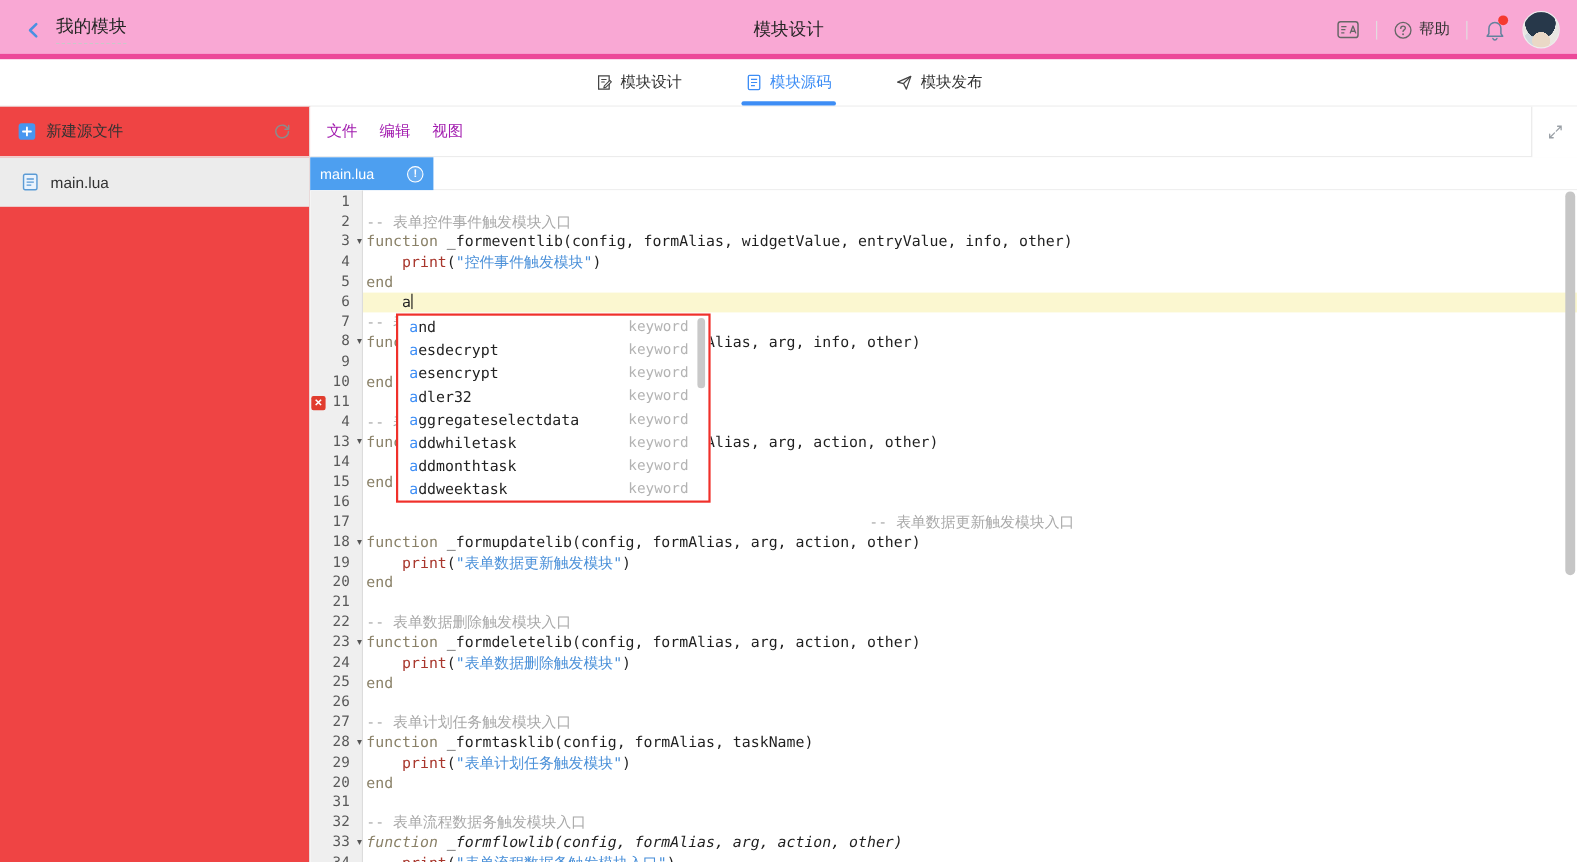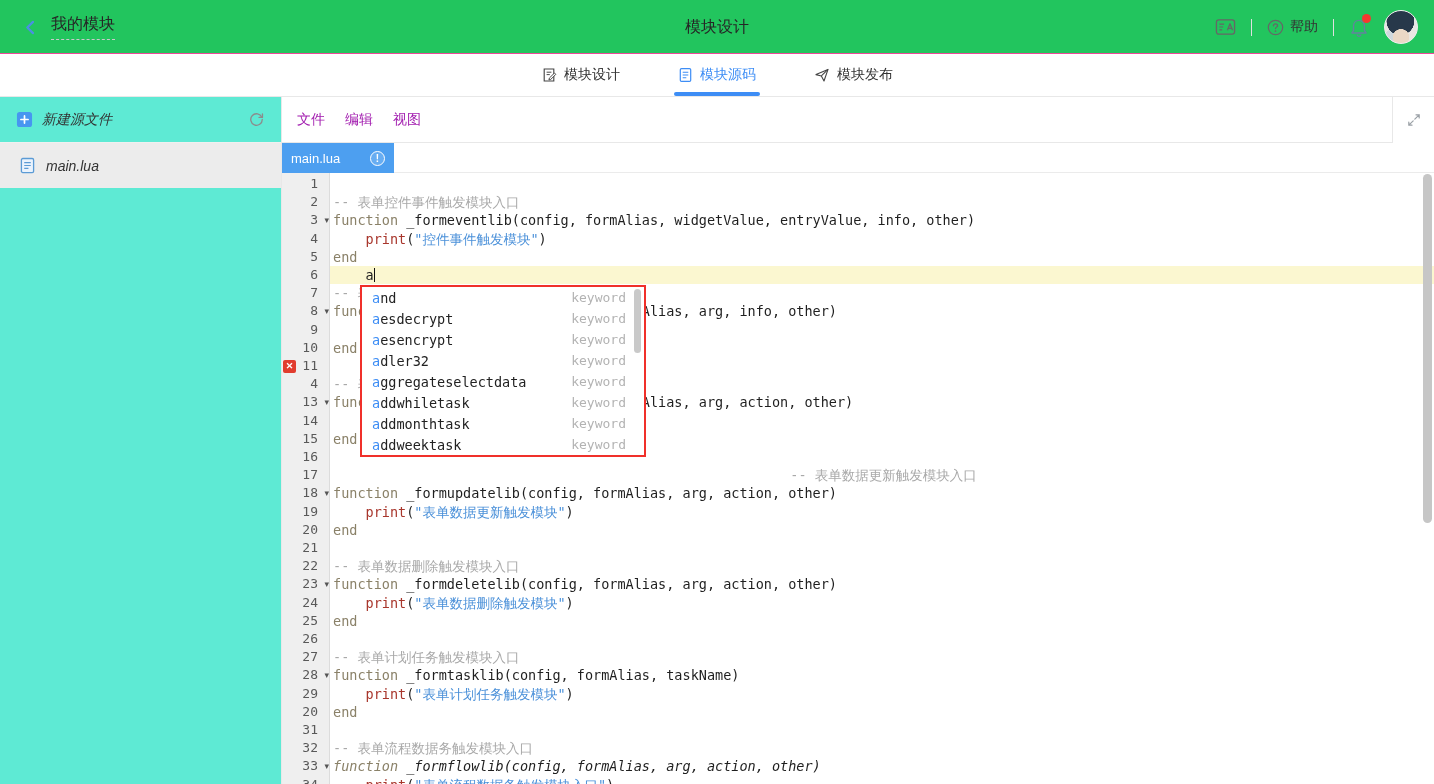--- a/index.html
+++ b/index.html
@@ -1,22 +1,22 @@
 <!DOCTYPE html>
 <html><head>
 <meta charset="utf-8">
 <style>
   * { margin:0; padding:0; box-sizing:border-box; }
   html,body { background:#fff; }
   .page { position:relative; width:1434px; height:784px; background:#fff; overflow:hidden;
           font-family:"Liberation Sans", sans-serif; color:#333; }
 
   
-  .hdr { position:absolute; top:0; left:0; width:1434px; height:54px; background:#22c55e;
-         border-bottom:1px solid #ec4899; }
+  .hdr { position:absolute; top:0; left:0; width:1434px; height:54px; background:#f9a8d4;
+         border-bottom:5px solid #ec4899; }
   .hdr-left { position:absolute; left:22px; top:0; height:54px; display:flex; align-items:center; gap:12px; }
   .back-label { font-size:16px; color:#262626; padding-bottom:4px; border-bottom:1px dashed #c9c9c9; cursor:pointer; }
   .hdr-title { position:absolute; left:0; right:0; top:0; height:54px; display:flex; align-items:center;
                justify-content:center; font-size:16px; color:#262626; pointer-events:none; }
   .hdr-right { position:absolute; right:16px; top:0; height:54px; display:flex; align-items:center; gap:15px; }
   .vdiv { width:1px; height:17px; background:#e0e0e0; }
   .help-btn { display:flex; align-items:center; gap:6px; font-size:14px; color:#333; cursor:pointer; }
   .bell-wrap { position:relative; display:flex; align-items:center; cursor:pointer; }
   .bell-dot { position:absolute; right:-2px; top:-3px; width:9px; height:9px; border-radius:50%;
               background:#f5392f; }
@@ -30,22 +30,22 @@
 
   
   .navtabs { position:absolute; top:54px; left:0; width:1434px; height:43px; background:#fff;
              border-bottom:1px solid #e8e8e8; display:flex; justify-content:center; align-items:stretch; gap:58px; }
   .ntab { display:flex; align-items:center; gap:7px; font-size:14px; color:#333; position:relative; cursor:pointer; }
   .ntab.active { color:var(--accent); }
   .ntab.active::after { content:""; position:absolute; left:-4px; right:-4px; bottom:0; height:4px;
                         border-radius:2px; background:var(--accent); }
 
   
-  .sidebar { position:absolute; left:0; top:97px; width:282px; bottom:0; background:#5eead4;
-             border-right:1px solid #e8e8e8;font-style:italic; }
+  .sidebar { position:absolute; left:0; top:97px; width:282px; bottom:0; background:#ef4444;
+             border-right:1px solid #e8e8e8; }
   .side-new { height:46px; display:flex; align-items:center; gap:9px; padding:0 16px;
               font-size:14px; color:#333; border-bottom:1px solid #f0f0f0; }
   .side-refresh { margin-left:auto; cursor:pointer; display:flex; }
   .file-row { height:45px; background:#ececec; display:flex; align-items:center; gap:11px;
               padding:0 20px; font-size:14px; color:#333; cursor:pointer; }
 
   
   .main { position:absolute; left:282px; top:97px; right:0; bottom:0; background:#fff; }
   .menubar { position:relative; height:46px; border-bottom:1px solid #e8e8e8; display:flex;
              align-items:center; gap:20px; padding-left:15px; font-size:14px; color:#a21caf; }

